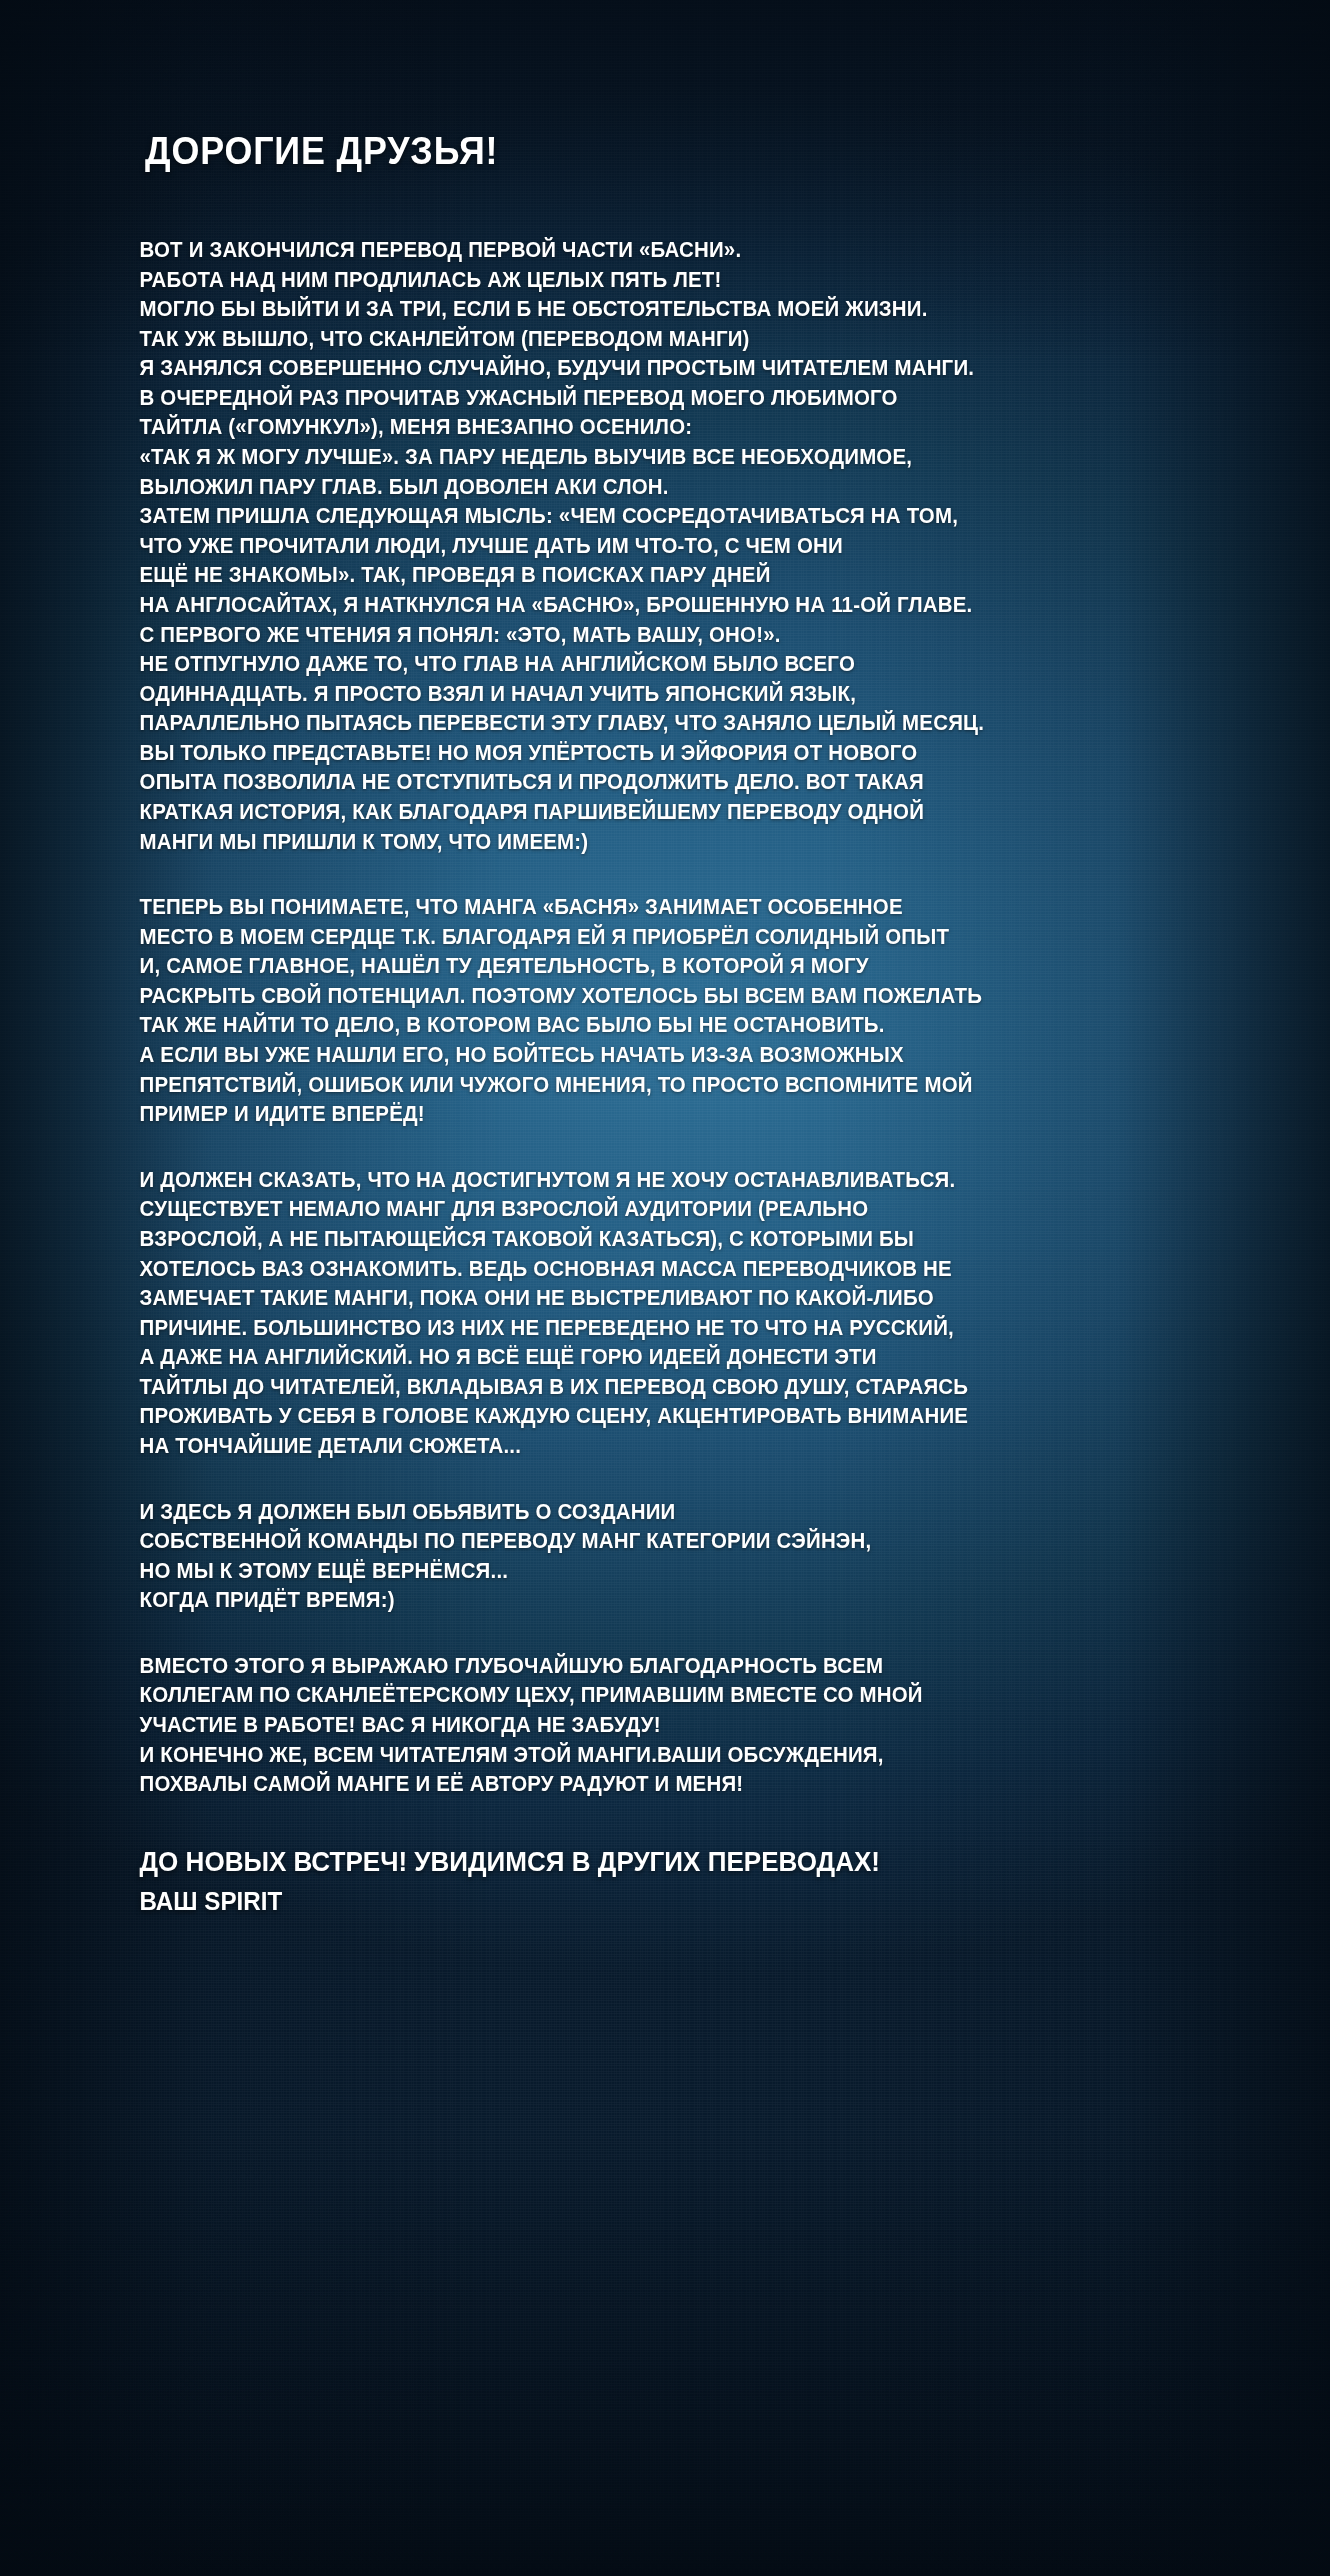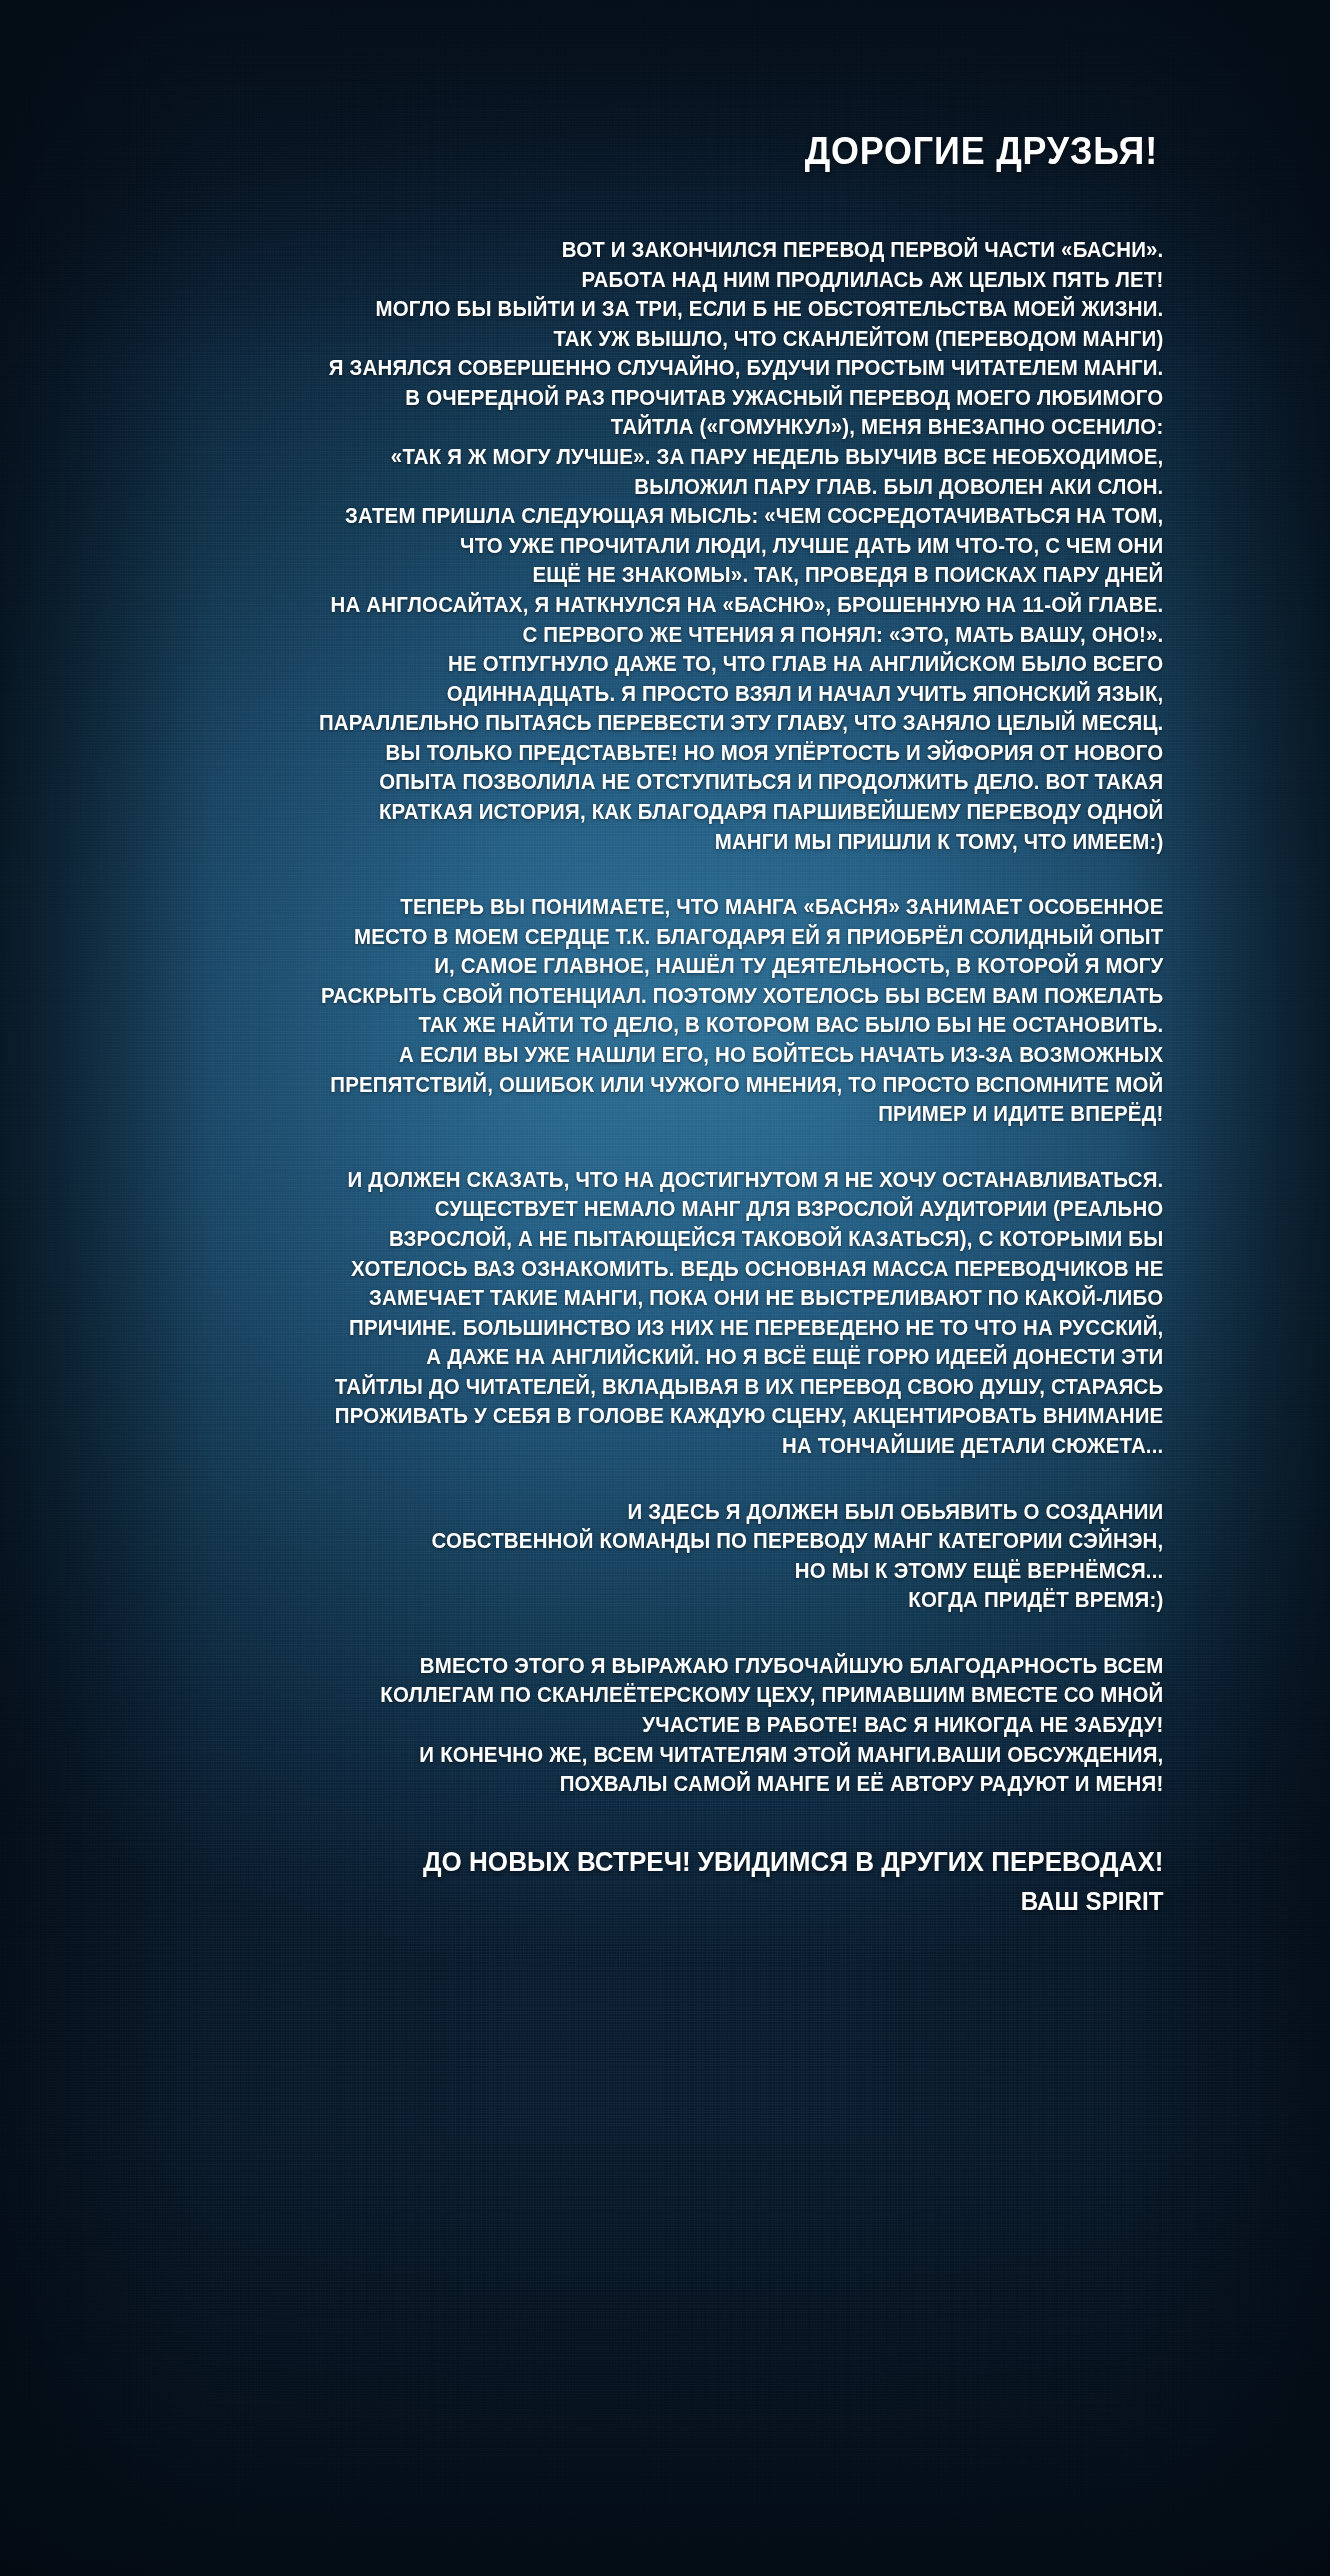--- a/index.html
+++ b/index.html
@@ -39,21 +39,21 @@
     background-image:
       repeating-linear-gradient(0deg, rgba(255,255,255,0.5) 0px, rgba(255,255,255,0.5) 0.9px, rgba(0,0,0,0) 0.9px, rgba(0,0,0,0) 2.6px),
       repeating-linear-gradient(90deg, rgba(255,255,255,0.35) 0px, rgba(255,255,255,0.35) 0.9px, rgba(0,0,0,0) 0.9px, rgba(0,0,0,0) 2.6px);
     pointer-events: none;
   }
 
   #content {
     position: relative;
     z-index: 3;
     padding: 129px 129px 103px 101px;
-    text-align: right;
+    text-align: left;
     color: #ffffff;
   }
 
   .heading {
     font-size: 39px;
     font-weight: bold;
     letter-spacing: 0.9px;
     text-transform: uppercase;
     font-stretch: condensed;
     transform: scaleX(0.92);

